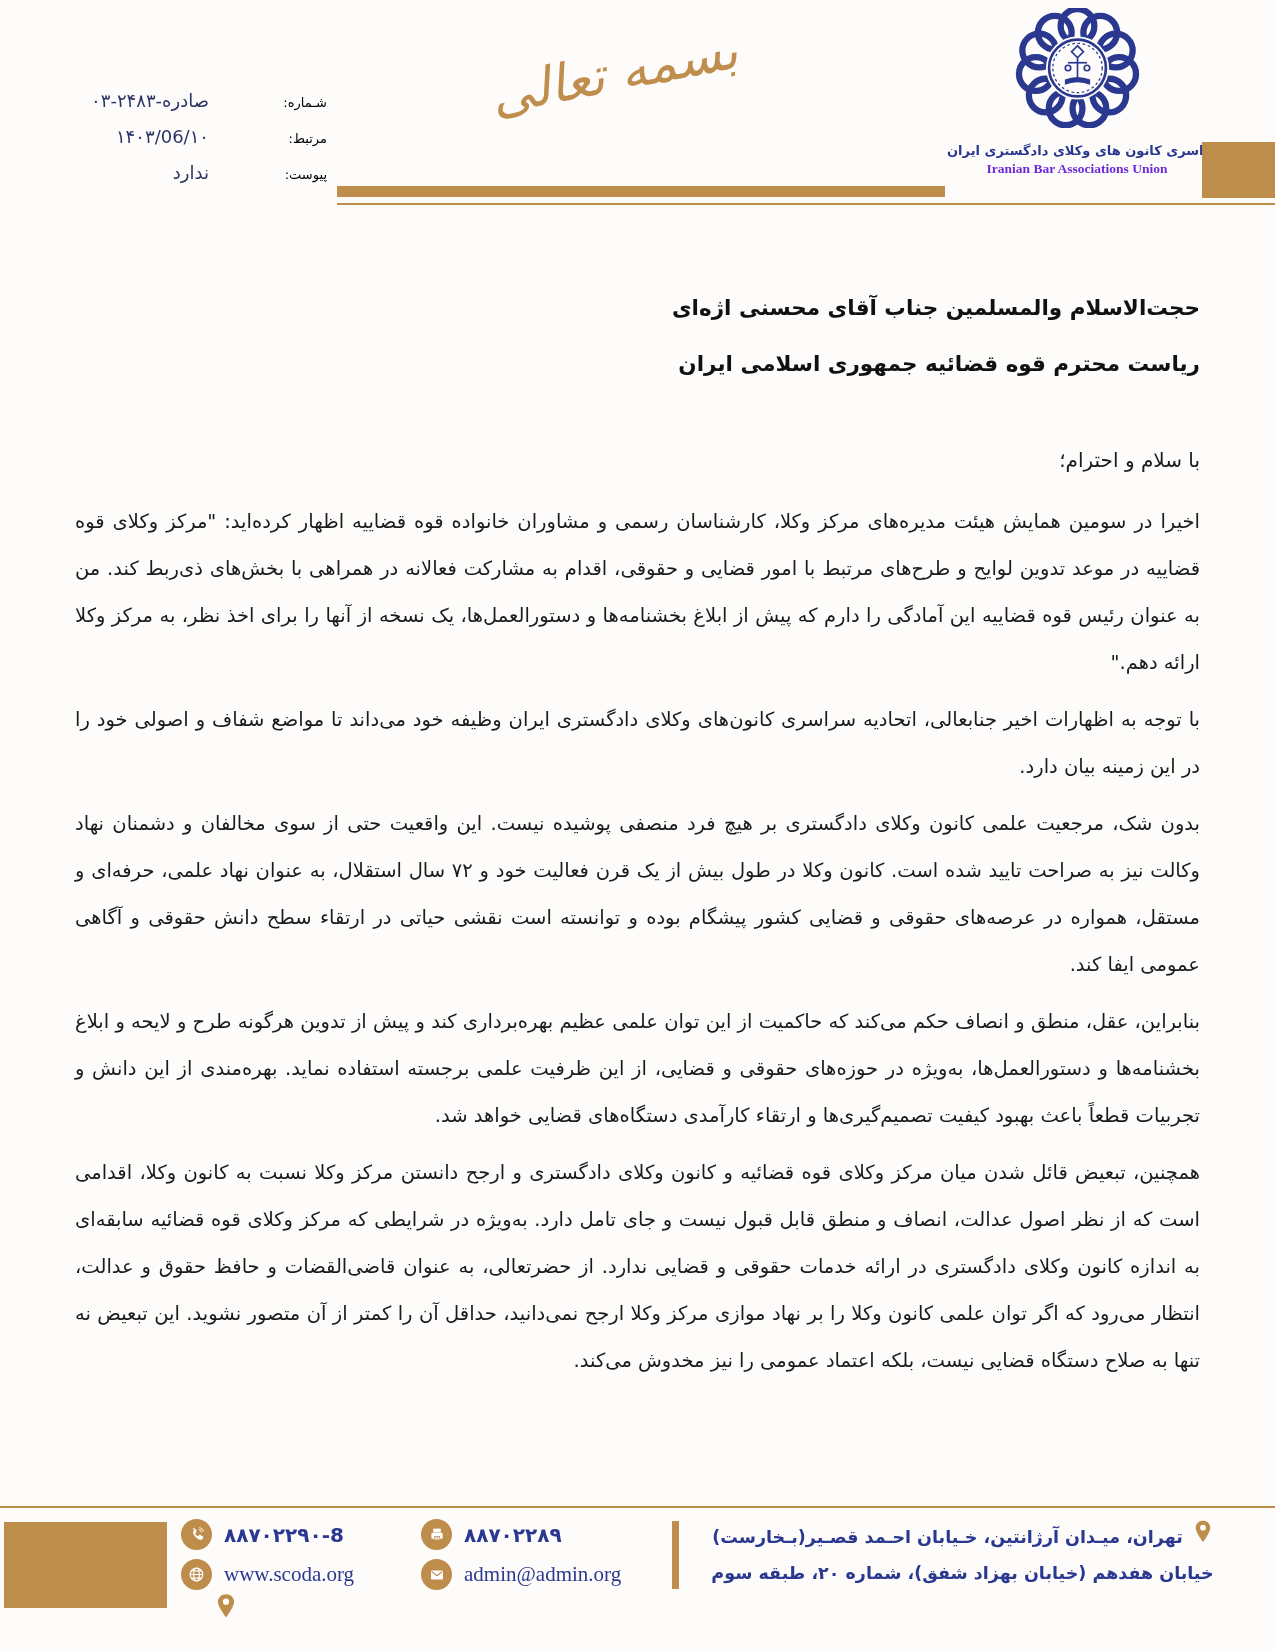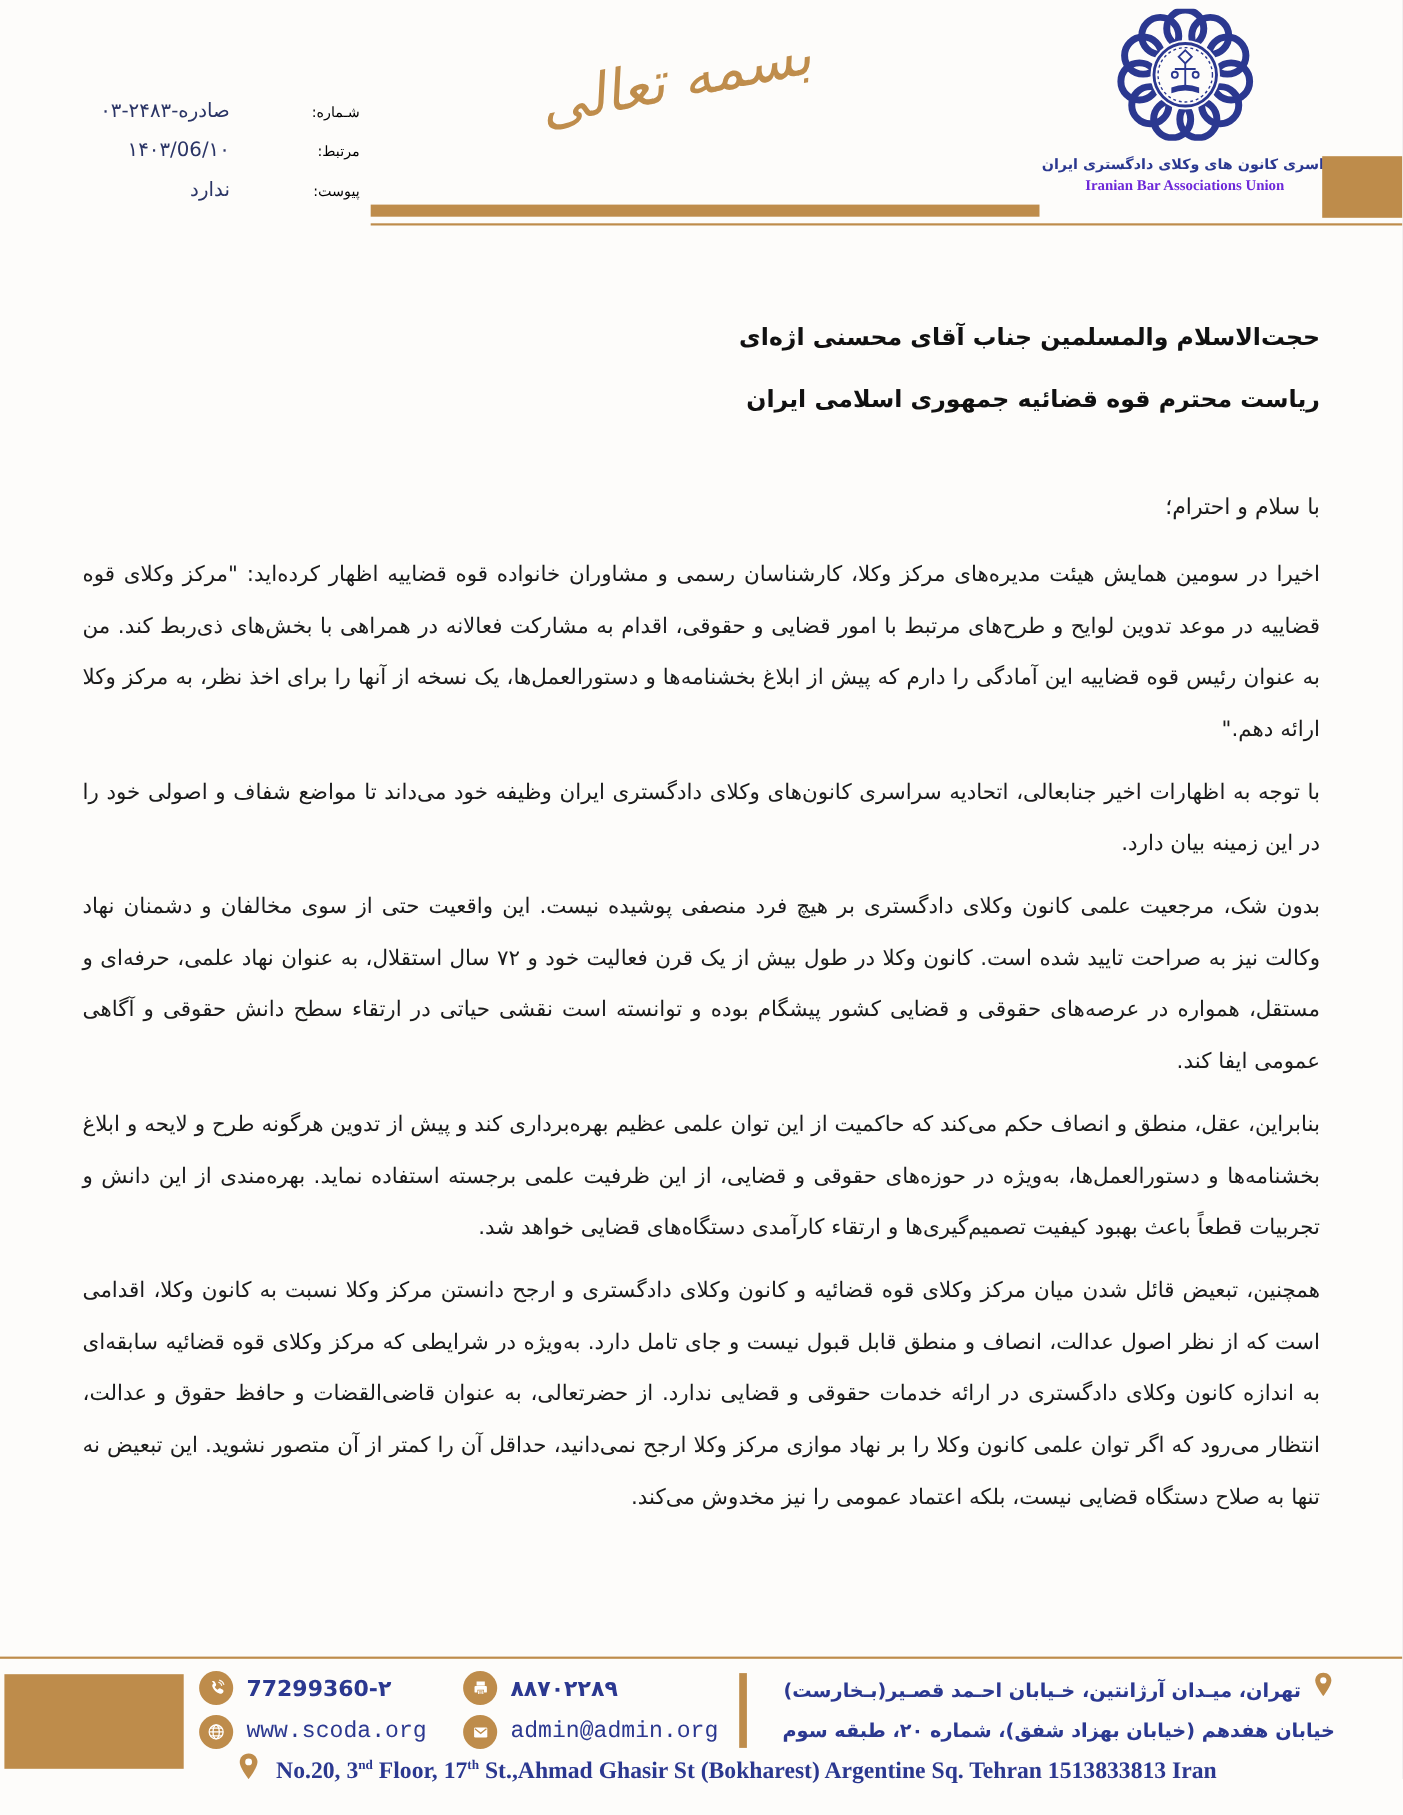--- a/index.html
+++ b/index.html
@@ -42,21 +42,21 @@
   }
   .greeting { font-size:20px; margin-bottom:26px; text-align:right; }
   .body p { font-size:19.5px; line-height:47px; margin-bottom:10px; text-align:justify; }
   
   .footer-line { position:absolute; left:0; top:1506px; width:1275px; height:2px; background:#be8c4b; }
   .footer-goldblock { position:absolute; left:4px; top:1522px; width:163px; height:86px; background:#be8c4b; }
   .contacts { position:absolute; left:181px; top:1519px; width:480px; }
   .contact-row { display:flex; margin-bottom:9px; }
   .contact-cell { display:flex; align-items:center; gap:12px; width:258px; }
   .contact-text { color:#2b3890; font-size:20px; font-weight:bold; font-family:"DejaVu Sans", sans-serif; direction:ltr; }
-  .contact-text.latin { font-family:Liberation Mono, monospace; font-weight:normal; font-size:21px; }
+  .contact-text.latin { font-family:Liberation Serif, serif; font-weight:normal; font-size:21px; }
   .icon-circle { width:31px; height:31px; border-radius:50%; background:#be8c4b; display:flex; align-items:center; justify-content:center; flex:none; }
   .v-sep { position:absolute; left:672px; top:1521px; width:7px; height:68px; background:#be8c4b; }
   .addr-fa {
     position:absolute; left:690px; top:1519px; right:40px;
     direction:rtl; text-align:center; color:#2b3890;
     font-size:17.5px; line-height:34px; font-weight:bold;
   }
   .addr-fa .pin-wrap { display:inline-block; vertical-align:middle; margin-right:0; margin-left:10px; }
   .addr-fa-l2 { padding-left:0; }
   .addr-en {
@@ -141,21 +141,21 @@
 
   <div class="contacts">
     <div class="contact-row">
       <div class="contact-cell">
         <span class="icon-circle">
           <svg width="19" height="19" viewBox="0 0 24 24">
               <path fill="#ffffff" d="M7.2 4.6c1.1-.9 2.7-.6 3.4.6l1.1 1.9c.6 1 .4 2.2-.5 2.9l-.9.7c.6 1.5 2 2.9 3.5 3.5l.7-.9c.7-.9 1.9-1.1 2.9-.5l1.9 1.1c1.2.7 1.5 2.3.6 3.4-1 1.2-2.7 1.8-4.2 1.2-3.6-1.4-6.6-4.3-8-8-.5-1.4.1-3 1.5-3.9z"></path>
               <path fill="none" stroke="#ffffff" stroke-width="1.3" d="M14.5 5.5a5 5 0 0 1 4 4M15.5 3a8 8 0 0 1 5.5 5.5" opacity=".9"></path>
             </svg>
         </span>
-        <span class="contact-text">77299360-۲</span>
+        <span class="contact-text">۸۸۷۰۲۲۹۰-8</span>
       </div>
       <div class="contact-cell">
         <span class="icon-circle">
           <svg width="18" height="18" viewBox="0 0 24 24">
               <rect x="7" y="3.5" width="10" height="5" fill="#ffffff"></rect>
               <rect x="4.5" y="9" width="15" height="8" rx="1.2" fill="#ffffff"></rect>
               <rect x="8" y="13.5" width="8" height="6" fill="#be8c4b"></rect>
               <rect x="8.8" y="14.5" width="6.4" height="4.2" fill="#ffffff"></rect>
               <line x1="9.8" y1="16" x2="14.2" y2="16" stroke="#be8c4b" stroke-width="1"></line>
               <line x1="9.8" y1="17.7" x2="14.2" y2="17.7" stroke="#be8c4b" stroke-width="1"></line>
@@ -203,16 +203,15 @@
     <div class="addr-fa-l2">خیابان هفدهم (خیابان بهزاد شفق)، شماره ۲۰، طبقه سوم</div>
   </div>
 
   <div class="addr-en">
     <span>
       <svg width="22" height="29" viewBox="0 0 24 30">
           <path d="M12 1.5C6.8 1.5 3.2 5.3 3.2 9.9c0 5.8 8.8 17 8.8 17s8.8-11.2 8.8-17C20.8 5.3 17.2 1.5 12 1.5z" fill="#be8c4b"></path>
           <circle cx="12" cy="9.8" r="3.4" fill="#ffffff"></circle>
         </svg>
     </span>
-    <span><span>No.20, 3</span><sup>nd</sup><span> Floor, 17</span><sup>th</sup><span> St.,Ahmad Ghasir St (Bokharest) Argentine Sq. Tehran 1513833813 Iran</span></span>
   </div>
 
 </div>
 
 </body></html>

